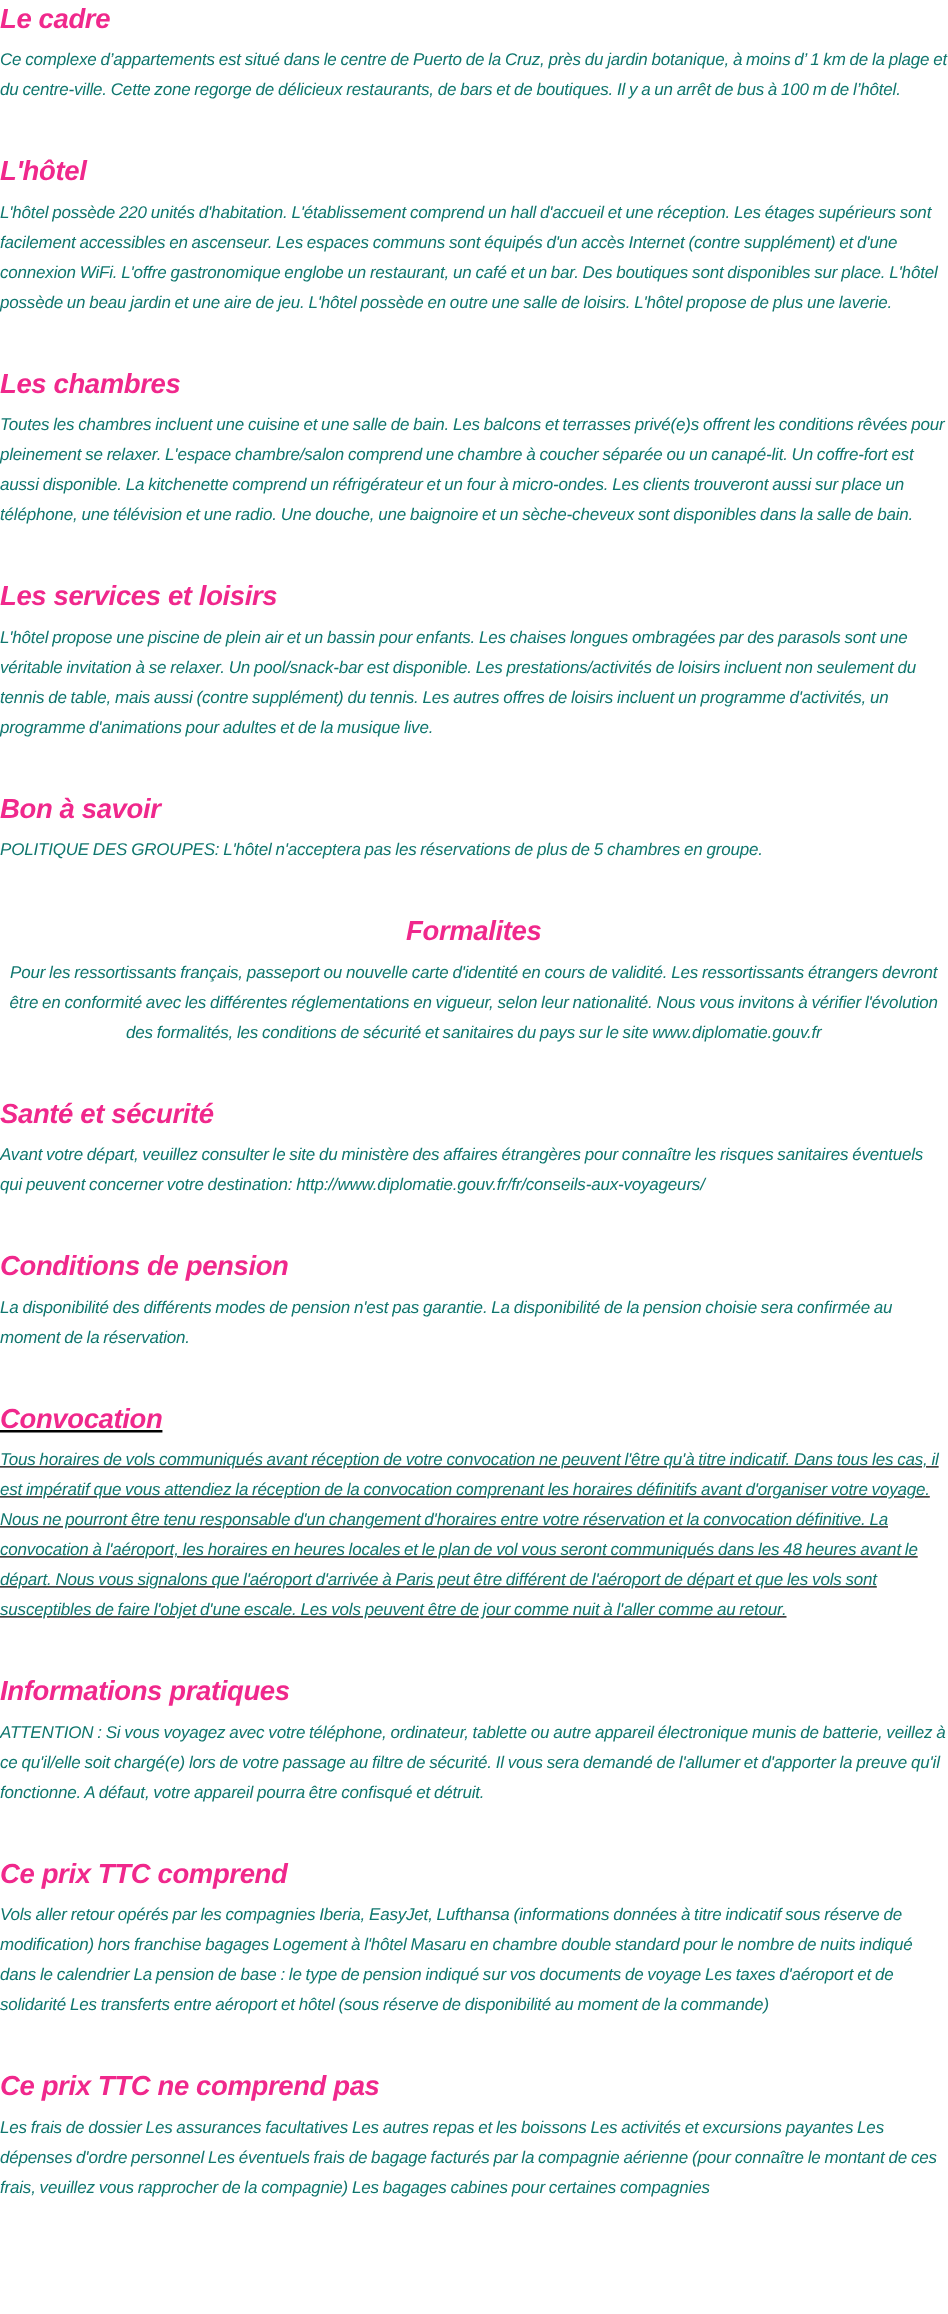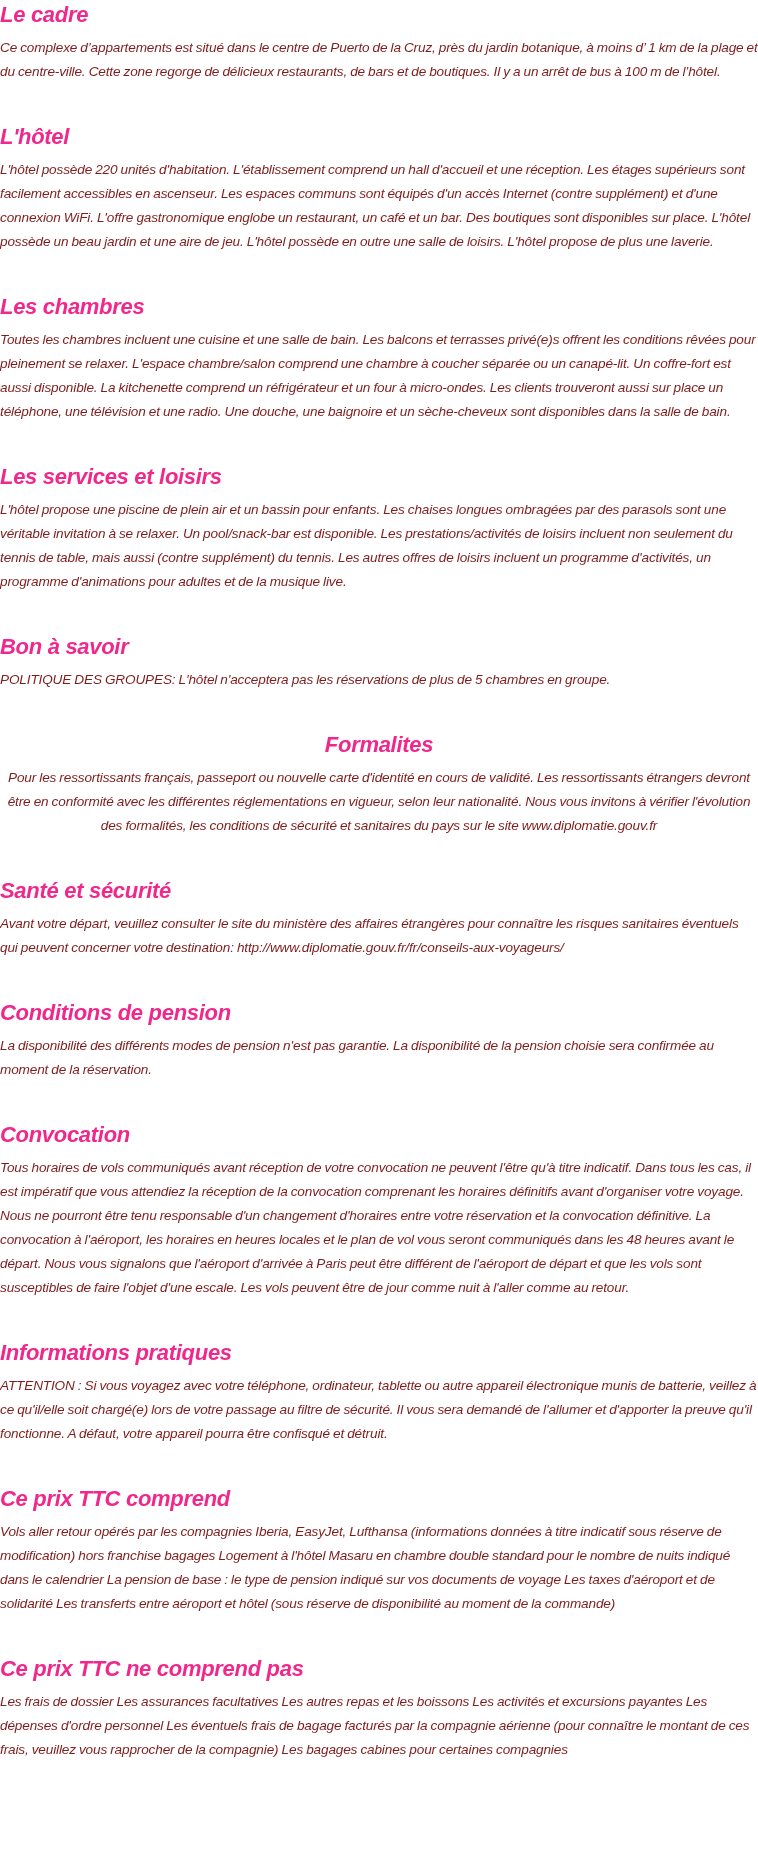--- a/index.html
+++ b/index.html
@@ -23,37 +23,37 @@
     .section-title {
       color: #f0288c;
       font-style: italic;
       font-weight: bold;
       font-size: 22px;
       line-height: 30px;
       margin: 0 0 6px 0;
       letter-spacing: -0.3px;
     }
     .section-body {
-      color: #7f1d1d;
+      color: #0f766e;
       font-style: italic;
       font-size: 13.6px;
       line-height: 24px;
       margin: 0;
       letter-spacing: -0.15px;
       word-spacing: -0.5px;
     }
     .s0 { padding-top: 0px; }
     .s1 { padding-top: 38px; }
     .s2 { padding-top: 38px; }
     .s3 { padding-top: 38px; }
     .s4 { padding-top: 38px; }
     .s5 { padding-top: 38px; text-align: center; }
     .s6 { padding-top: 38px; }
     .s7 { padding-top: 38px; }
-    .s8 { padding-top: 38px; }
+    .s8 { padding-top: 38px; text-decoration: underline; }
     .s9 { padding-top: 38px; }
     .s10 { padding-top: 38px; }
     .s11 { padding-top: 38px; }
   </style>
 </head>
 <body>
 
 <div class="content">
 
   <section class="section s0">

